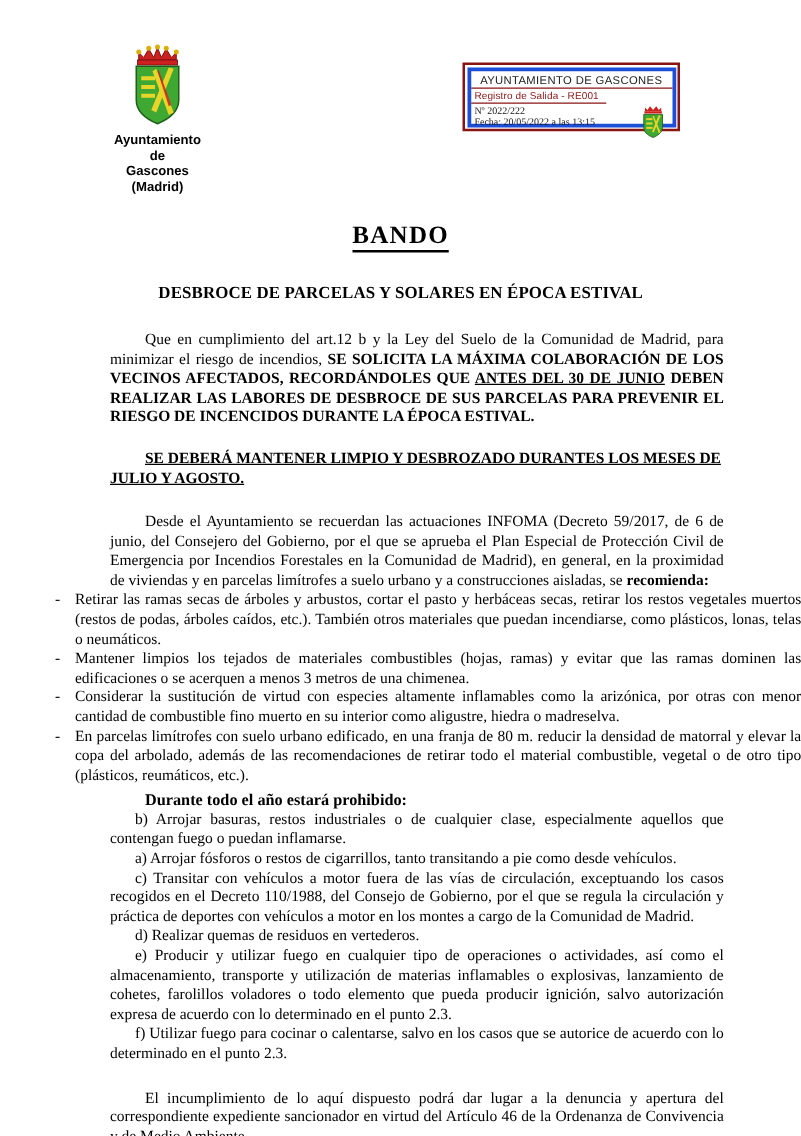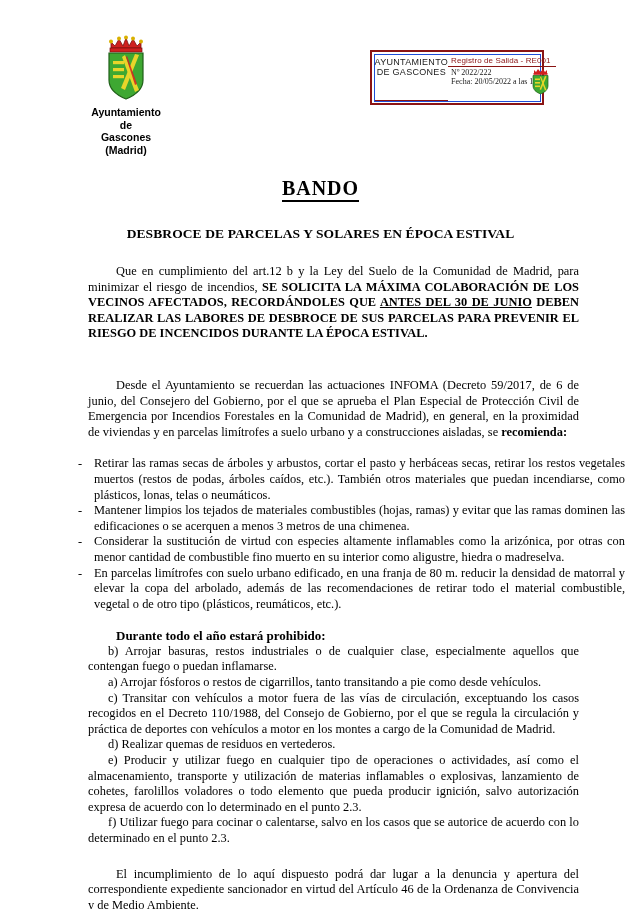--- a/index.html
+++ b/index.html
@@ -56,27 +56,27 @@
     left: 370px;
     top: 50px;
     width: 174px;
     height: 55px;
     border: 2px solid #8a1414;
     background: #ffffff;
     box-sizing: border-box;
     padding: 1.5px;
   }
   .stamp-inner {
-    border: 1px solid #1d4ed8;
+    border: 3px solid #1d4ed8;
     width: 100%;
     height: 100%;
     box-sizing: border-box;
     position: relative;
     display: flex;
-    flex-direction: row;
+    flex-direction: column;
   }
   .stamp-title {
     font-family: "Liberation Sans", sans-serif;
     font-size: 9px;
     letter-spacing: 0.3px;
     text-align: center;
     padding: 2px 0 1px 0;
     border-bottom: 1px solid #8a1414;
     color: #1a1a1a;
   }
@@ -156,22 +156,22 @@
     margin: 0;
     text-indent: 28px;
   }
   .highlight-para .u-run {
     text-decoration: underline;
   }
 
   
   ul.dashlist {
     list-style: none;
-    margin: 16px;
-    padding: 0 0 0 62px;
+    margin: 0;
+    padding: 0 0 0 44px;
   }
   ul.dashlist li {
     position: relative;
     font-size: 12.4px;
     line-height: 15.6px;
     text-align: justify;
     padding-left: 16px;
     margin: 0;
   }
   ul.dashlist li::before {
@@ -266,20 +266,21 @@
     <span>BANDO</span>
   </h1>
   <div class="subtitle">DESBROCE DE PARCELAS Y SOLARES EN ÉPOCA ESTIVAL</div>
 
   <div class="content">
 
     <p class="body"><span>Que en cumplimiento del art.12 b y la Ley del Suelo de la Comunidad de Madrid, para minimizar el riesgo de incendios, </span><b>SE SOLICITA LA MÁXIMA COLABORACIÓN DE LOS VECINOS AFECTADOS, RECORDÁNDOLES QUE </b><b class="u">ANTES DEL 30 DE JUNIO</b><b> DEBEN REALIZAR LAS LABORES DE DESBROCE DE SUS PARCELAS PARA PREVENIR EL RIESGO DE INCENCIDOS DURANTE LA ÉPOCA ESTIVAL.</b></p>
 
     <div class="gap-md"></div>
 
+    <p class="highlight-para"><span class="u-run">SE DEBERÁ MANTENER LIMPIO Y DESBROZADO DURANTES LOS MESES DE JULIO Y AGOSTO.</span></p>
 
     <div class="gap-lg"></div>
 
     <p class="body"><span>Desde el Ayuntamiento se recuerdan las actuaciones INFOMA (Decreto 59/2017, de 6 de junio, del Consejero del Gobierno, por el que se aprueba el Plan Especial de Protección Civil de Emergencia por Incendios Forestales en la Comunidad de Madrid), en general, en la proximidad de viviendas y en parcelas limítrofes a suelo urbano y a construcciones aisladas, se </span><b>recomienda:</b></p>
   </div>
 
   <ul class="dashlist">
     <li>Retirar las ramas secas de árboles y arbustos, cortar el pasto y herbáceas secas, retirar los restos vegetales muertos (restos de podas, árboles caídos, etc.). También otros materiales que puedan incendiarse, como plásticos, lonas, telas o neumáticos.</li>
     <li>Mantener limpios los tejados de materiales combustibles (hojas, ramas) y evitar que las ramas dominen las edificaciones o se acerquen a menos 3 metros de una chimenea.</li>
     <li>Considerar la sustitución de virtud con especies altamente inflamables como la arizónica, por otras con menor cantidad de combustible fino muerto en su interior como aligustre, hiedra o madreselva.</li>

